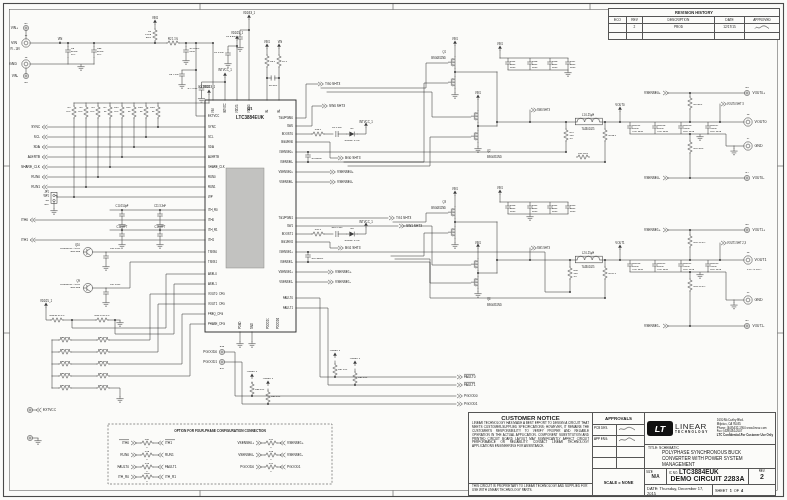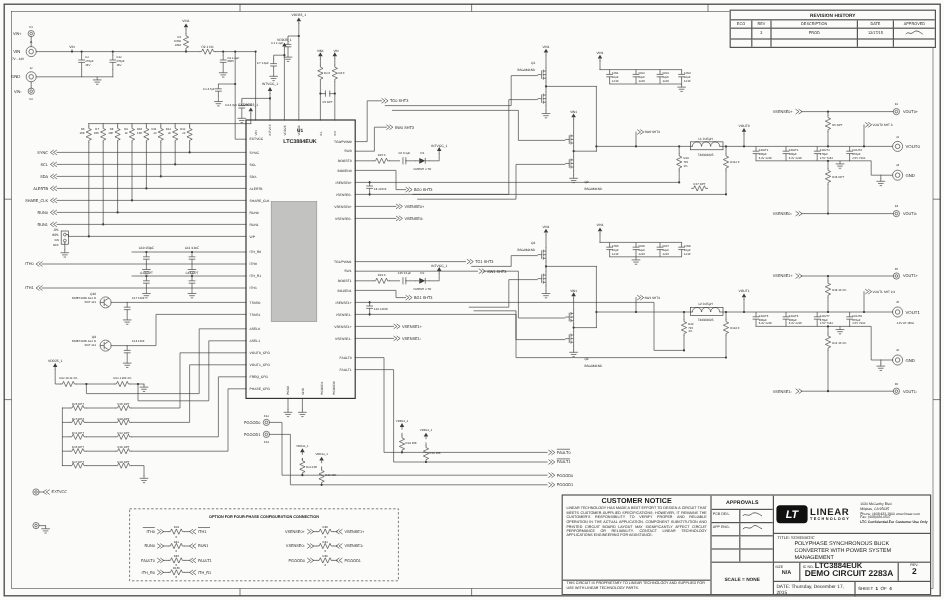--- a/index.html
+++ b/index.html
@@ -34,21 +34,21 @@
   .ap .tt{font-size:4.4px;font-weight:bold;text-align:center;padding:3px 0;border-bottom:1px solid #555;}
   .ap .r{display:grid;grid-template-columns:24px 1fr;border-bottom:1px solid #555;height:11px;}
   .ap .r div{border-right:1px solid #555;font-size:3px;padding:1px;}
   .ap .r div:last-child{border-right:none}
   .ap .sc{flex:1;display:flex;align-items:center;justify-content:center;font-size:4px;font-weight:bold;}
   .rt{display:flex;flex-direction:column;}
   .lg{height:32px;border-bottom:1px solid #555;display:flex;align-items:center;padding:1px 2px;}
   .ltbox{width:26px;height:15px;background:#111;border-radius:3px;color:#fff;display:flex;align-items:center;
          justify-content:center;font-style:italic;font-weight:bold;font-size:9px;flex:none;}
   .lname{margin-left:2px;line-height:1;}
-  .lname .n1{font-size:8px;font-weight:bold;letter-spacing:.5px;}
+  .lname .n1{font-size:8px;font-weight:normal;letter-spacing:.5px;}
   .lname .n2{font-size:3.2px;font-weight:bold;letter-spacing:1.1px;}
   .addr{margin-left:auto;font-size:2.9px;line-height:1.25;text-align:left;}
   .addr .cf{font-weight:bold;}
   .ti{height:24px;border-bottom:1px solid #555;padding:1px 3px;font-size:4.6px;line-height:1.3;}
   .ti .tl{font-size:3.4px;}
   .bt{flex:1;display:flex;flex-direction:column;}
   .bt .r1{flex:1;display:grid;grid-template-columns:22px 1fr 26px;}
   .bt .r1 .sz{border-right:1px solid #555;font-size:3px;padding:1px;}
   .bt .r1 .sz div:last-child{font-size:4.6px;font-weight:bold;text-align:center;}
   .bt .r1 .ic{border-right:1px solid #555;padding:0 2px;font-size:3px;}

